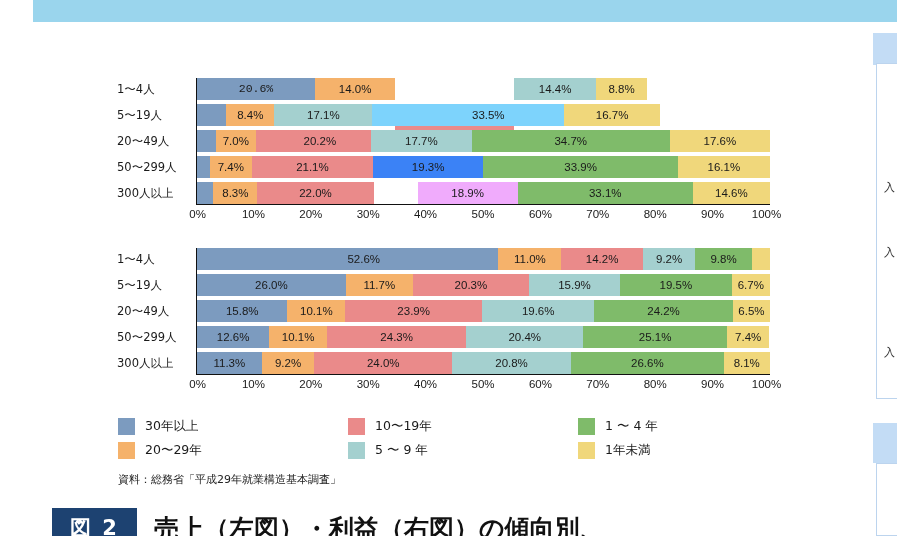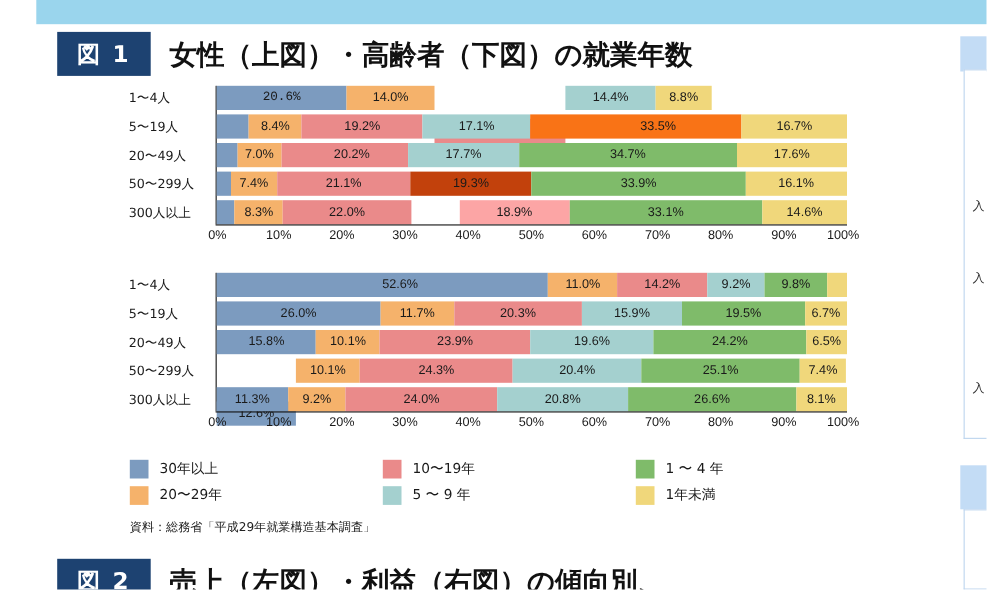--- a/index.html
+++ b/index.html
@@ -216,68 +216,63 @@
   <div class="top-banner"></div>
 
   <div class="rail-card-top"></div>
   <div class="rail-box"></div>
   <div class="rail-card-bottom"></div>
   <div class="rail-box2"></div>
   <div class="rail-glyph" style="top:180px">入</div>
   <div class="rail-glyph" style="top:245px">入</div>
   <div class="rail-glyph" style="top:345px">入</div>
 
-  <div class="fig-header" id="fig1-header">
-    <div class="fig-badge">図 1</div>
-    <div class="fig-title">女性（上図）・高齢者（下図）の就業年数</div>
-  </div>
 
   <div class="chart" id="chart1">
     <div class="plot">
         <div class="bar-row">
           <div class="row-label">1〜4人</div>
           <div class="seg" style="width: 20.6%; background: rgb(124, 155, 191); font-family: Liberation Mono, monospace;">20.6%</div>
           <div class="seg" style="width: 14%; background: rgb(245, 178, 107);">14.0%</div>
           <div class="seg" style="width: 20.7%; background: rgb(234, 138, 138); margin-top: 30px;">20.7%</div>
           <div class="seg" style="width: 14.4%; background: rgb(164, 208, 207);">14.4%</div>
           <div class="seg" style="width: 8.8%; background: rgb(240, 215, 123);">8.8%</div>
         </div>
         <div class="bar-row">
           <div class="row-label">5〜19人</div>
           <div class="seg" style="width: 5.1%; background: rgb(124, 155, 191);"></div>
           <div class="seg" style="width: 8.4%; background: rgb(245, 178, 107);">8.4%</div>
-          <div class="seg" style="width: 19.2%; background: rgb(234, 138, 138);">19.2%</div>
           <div class="seg" style="width: 17.1%; background: rgb(164, 208, 207);">17.1%</div>
-          <div class="seg" style="width: 33.5%; background: #f97316; padding-left: 40px;">33.5%</div>
+          <div class="seg" style="width: 33.5%; background: #7dd3fc; padding-left: 40px;">33.5%</div>
           <div class="seg" style="width: 16.7%; background: rgb(240, 215, 123);">16.7%</div>
         </div>
         <div class="bar-row">
           <div class="row-label">20〜49人</div>
           <div class="seg" style="width: 3.3%; background: rgb(124, 155, 191);"></div>
           <div class="seg" style="width: 7%; background: rgb(245, 178, 107);">7.0%</div>
           <div class="seg" style="width: 20.2%; background: rgb(234, 138, 138); padding-left: 13px;">20.2%</div>
           <div class="seg" style="width: 17.7%; background: rgb(164, 208, 207);">17.7%</div>
           <div class="seg" style="width: 34.7%; background: rgb(127, 187, 106);">34.7%</div>
           <div class="seg" style="width: 17.6%; background: rgb(240, 215, 123);">17.6%</div>
         </div>
         <div class="bar-row">
           <div class="row-label">50〜299人</div>
           <div class="seg" style="width: 2.2%; background: rgb(124, 155, 191);"></div>
           <div class="seg" style="width: 7.4%; background: rgb(245, 178, 107);">7.4%</div>
           <div class="seg" style="width: 21.1%; background: rgb(234, 138, 138);">21.1%</div>
-          <div class="seg" style="width: 19.3%; background: #c2410c;">19.3%</div>
+          <div class="seg" style="width: 19.3%; background: #3b82f6;">19.3%</div>
           <div class="seg" style="width: 33.9%; background: rgb(127, 187, 106);">33.9%</div>
           <div class="seg" style="width: 16.1%; background: rgb(240, 215, 123);">16.1%</div>
         </div>
         <div class="bar-row">
           <div class="row-label">300人以上</div>
           <div class="seg" style="width: 3.1%; background: rgb(124, 155, 191);"></div>
           <div class="seg" style="width: 8.3%; background: rgb(245, 178, 107);">8.3%</div>
           <div class="seg" style="width: 22%; background: rgb(234, 138, 138);">22.0%</div>
-          <div class="seg" style="width: 18.9%; background: #fca5a5; margin-left: 44px;">18.9%</div>
+          <div class="seg" style="width: 18.9%; background: #f0abfc; margin-left: 44px;">18.9%</div>
           <div class="seg" style="width: 33.1%; background: rgb(127, 187, 106);">33.1%</div>
           <div class="seg" style="width: 14.6%; background: rgb(240, 215, 123);">14.6%</div>
         </div>
       </div>
     <div class="axis">
         <div class="tick" style="left: 0%; transform: translateX(-40%);">0%</div>
         <div class="tick" style="left: 10%;">10%</div>
         <div class="tick" style="left: 20%;">20%</div>
         <div class="tick" style="left: 30%;">30%</div>
         <div class="tick" style="left: 40%;">40%</div>
@@ -314,21 +309,21 @@
           <div class="row-label">20〜49人</div>
           <div class="seg" style="width: 15.8%; background: rgb(124, 155, 191);">15.8%</div>
           <div class="seg" style="width: 10.1%; background: rgb(245, 178, 107);">10.1%</div>
           <div class="seg" style="width: 23.9%; background: rgb(234, 138, 138);">23.9%</div>
           <div class="seg" style="width: 19.6%; background: rgb(164, 208, 207);">19.6%</div>
           <div class="seg" style="width: 24.2%; background: rgb(127, 187, 106);">24.2%</div>
           <div class="seg" style="width: 6.5%; background: rgb(240, 215, 123);">6.5%</div>
         </div>
         <div class="bar-row">
           <div class="row-label">50〜299人</div>
-          <div class="seg" style="width: 12.6%; background: rgb(124, 155, 191); margin-top: 39px;">12.6%</div>
+          <div class="seg" style="width: 12.6%; background: rgb(124, 155, 191);">12.6%</div>
           <div class="seg" style="width: 10.1%; background: rgb(245, 178, 107);">10.1%</div>
           <div class="seg" style="width: 24.3%; background: rgb(234, 138, 138);">24.3%</div>
           <div class="seg" style="width: 20.4%; background: rgb(164, 208, 207);">20.4%</div>
           <div class="seg" style="width: 25.1%; background: rgb(127, 187, 106);">25.1%</div>
           <div class="seg" style="width: 7.4%; background: rgb(240, 215, 123);">7.4%</div>
         </div>
         <div class="bar-row">
           <div class="row-label">300人以上</div>
           <div class="seg" style="width: 11.3%; background: rgb(124, 155, 191);">11.3%</div>
           <div class="seg" style="width: 9.2%; background: rgb(245, 178, 107);">9.2%</div>

